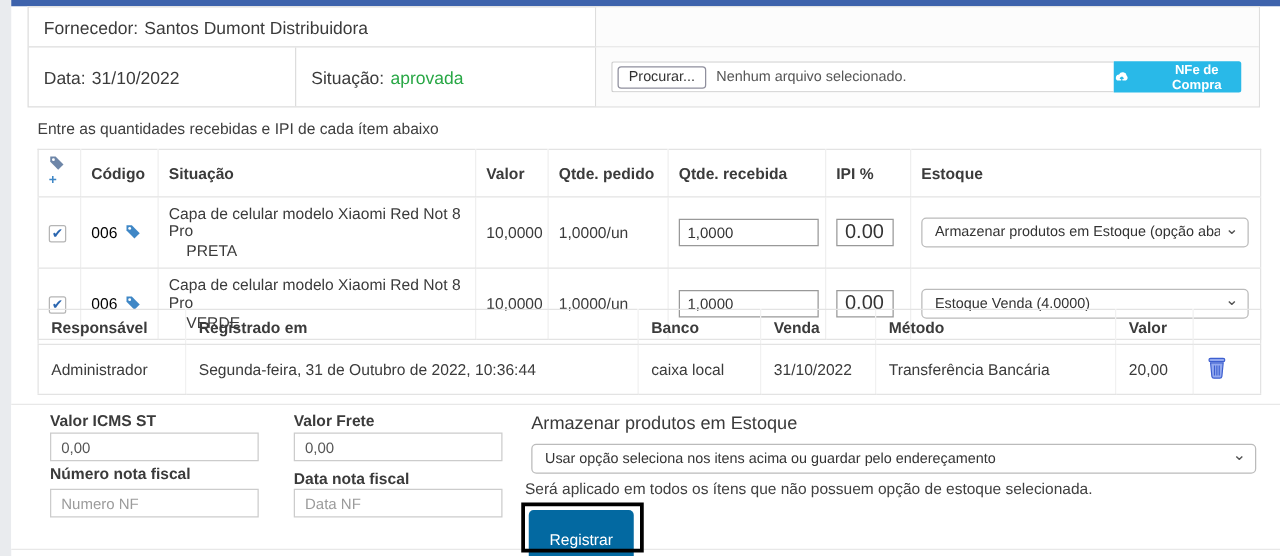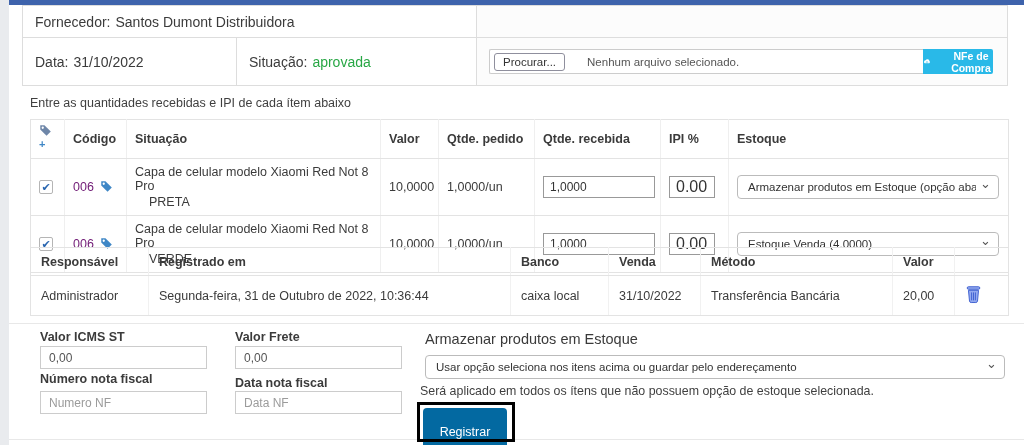--- a/index.html
+++ b/index.html
@@ -18,45 +18,45 @@
   .hcell { font-size:14px; color:#3b3b3b; display:flex; align-items:center; padding-left:12px; }
   .hc-forn { width:454px; border-right:1px solid #ddd; }
   .hc-fill { flex:1; background:#fcfcfc; }
   .hc-data { width:214px; border-right:1px solid #ddd; }
   .hc-sit  { width:240px; border-right:1px solid #ddd; }
   .hc-file { flex:1; background:#fcfcfc; align-items:center; padding:0 14px 0 12px; display:flex; }
   .green { color:#28a745; margin-left:5px; }
   .lbl-gap { margin-right:5px; }
 
   .file-group { display:flex; width:100%; height:25px; }
-  .file-box { flex:1; border:1px solid #ccc; border-right:none; background:#fff; border-radius:2px 0 0 2px; display:flex; align-items:center;gap:14px; }
+  .file-box { flex:1; border:1px solid #ccc; border-right:none; background:#fff; border-radius:2px 0 0 2px; display:flex; align-items:center; }
   .browse-btn { margin-left:4px; border:1px solid #8f8f9d; border-radius:3px; background:#fff; font-size:11.5px; color:#333; padding:2px 8px; font-family:inherit; cursor:pointer; }
   .file-none { font-size:11.5px; color:#555; margin-left:8px; }
-  .upload-btn { width:70px; background:#29b9e8; border:none; color:#fff; font-weight:bold; font-size:10.5px; border-radius:0 2px 2px 0; display:flex; align-items:center; justify-content:center; gap:18px; cursor:pointer; font-family:inherit; }
+  .upload-btn { width:102px; background:#29b9e8; border:none; color:#fff; font-weight:bold; font-size:10.5px; border-radius:0 2px 2px 0; display:flex; align-items:center; justify-content:center; gap:18px; cursor:pointer; font-family:inherit; }
 
   
   .instruction { position:absolute; left:30px; top:96px; font-size:12.5px; color:#3f3f3f; }
 
   
   table { border-collapse:collapse; table-layout:fixed; }
   .items-table { position:absolute; left:30px; top:119px; width:978px; border:1px solid #e3e3e3; }
   .items-table th, .items-table td { border-right:1px solid #efefef; border-bottom:1px solid #e3e3e3; font-size:12.5px; text-align:left; padding:6px 8px; vertical-align:middle; color:#3b3b3b; }
   .items-table th { font-weight:bold; height:29px; padding:4px 8px; }
   .items-table td { height:42px; }
   .c-check { width:34px; text-align:center; }
   .c-cod { width:62px; }
   .c-desc { width:254px; }
   .c-val { width:58px; }
   .c-qped { width:96px; }
   .c-qrec { width:126px; }
   .c-ipi { width:68px; }
   .c-est { width:280px; border-right:none !important; }
 
   .checkbox { display:inline-block; width:14px; height:14px; border:1px solid #b5b5b5; border-radius:2px; background:#fff; font-size:11px; line-height:12px; color:#2a66b0; font-weight:bold; text-align:center; cursor:pointer; }
-  .code-link { color:#701a75; text-decoration:none; cursor:pointer;text-align:center; }
+  .code-link { color:#000000; text-decoration:none; cursor:pointer;text-align:center; }
   .tag-icon { vertical-align:-2px; margin-left:6px; cursor:pointer; }
   .plus-glyph { color:#3f87c6; font-size:11px; font-weight:bold; vertical-align:3px; }
   .desc-line2 { margin-left:14px; margin-top:2px; }
   .qty-input { width:112px; height:22px; border:1px solid #999; font-size:12px; padding:0 6px; color:#333; font-family:inherit; }
   .ipi-input { width:46px; height:22px; border:1px solid #999; font-size:16px; padding:0 6px; color:#333; font-family:inherit; }
 
   .select-wrap { position:relative; display:inline-block; }
   .select-wrap select { appearance:none; -webkit-appearance:none; border:1px solid #bbb; border-radius:4px; background:#fff; color:#333; font-size:11.5px; padding:0 22px 0 10px; height:24px; width:100%; font-family:inherit; cursor:pointer; }
   .chev { position:absolute; right:8px; top:1px; font-size:13px; color:#555; pointer-events:none; }
   .est-select { width:262px; }

